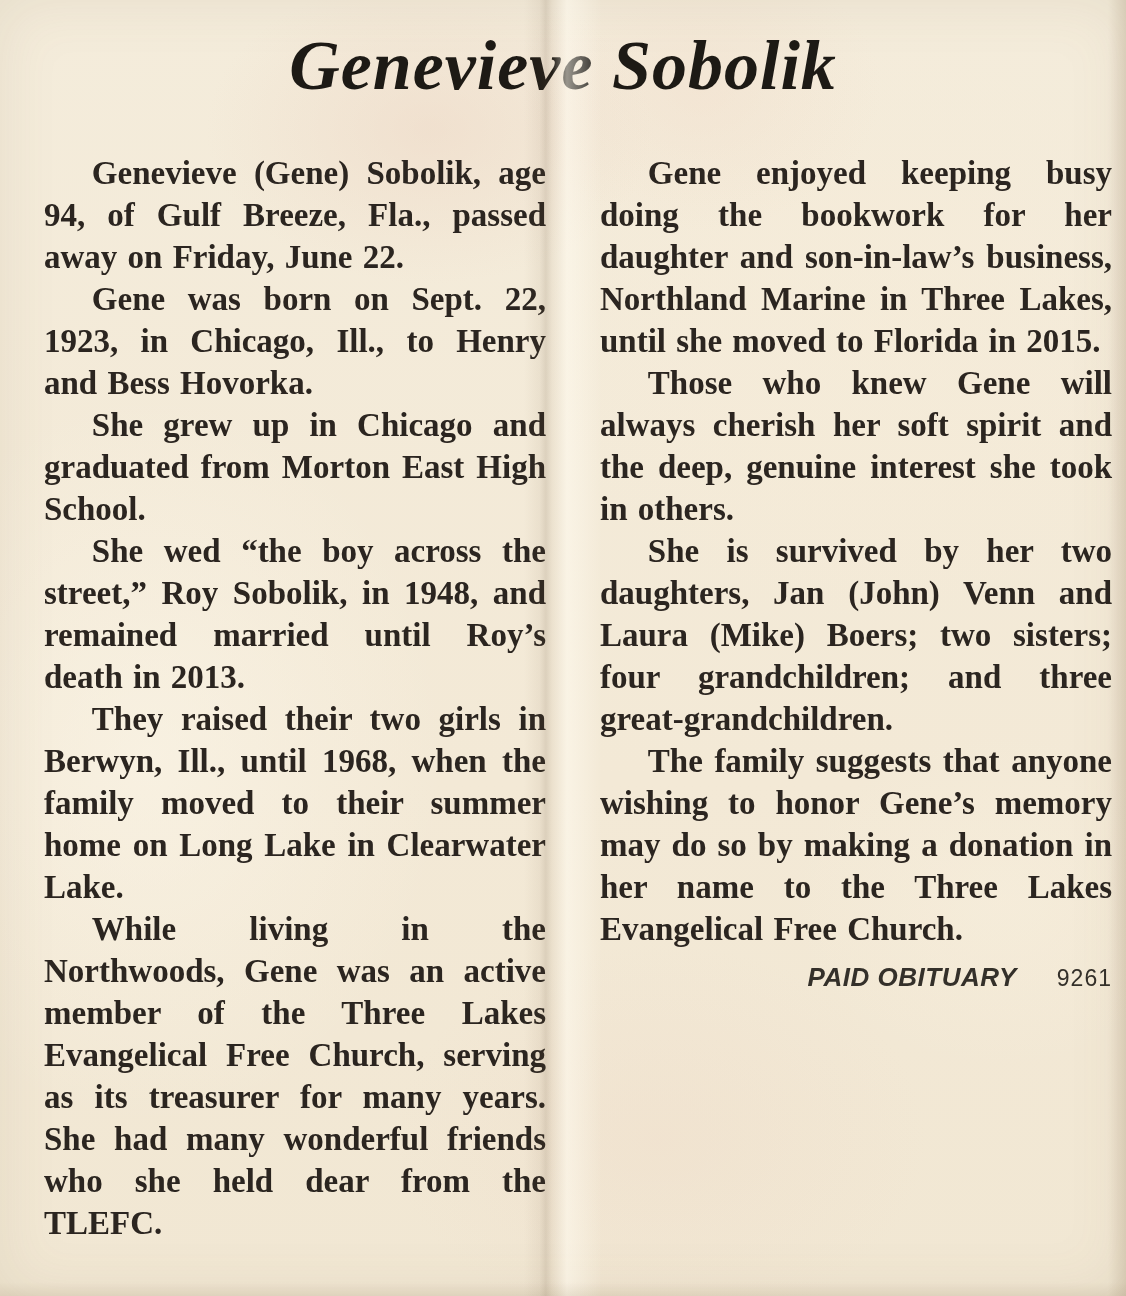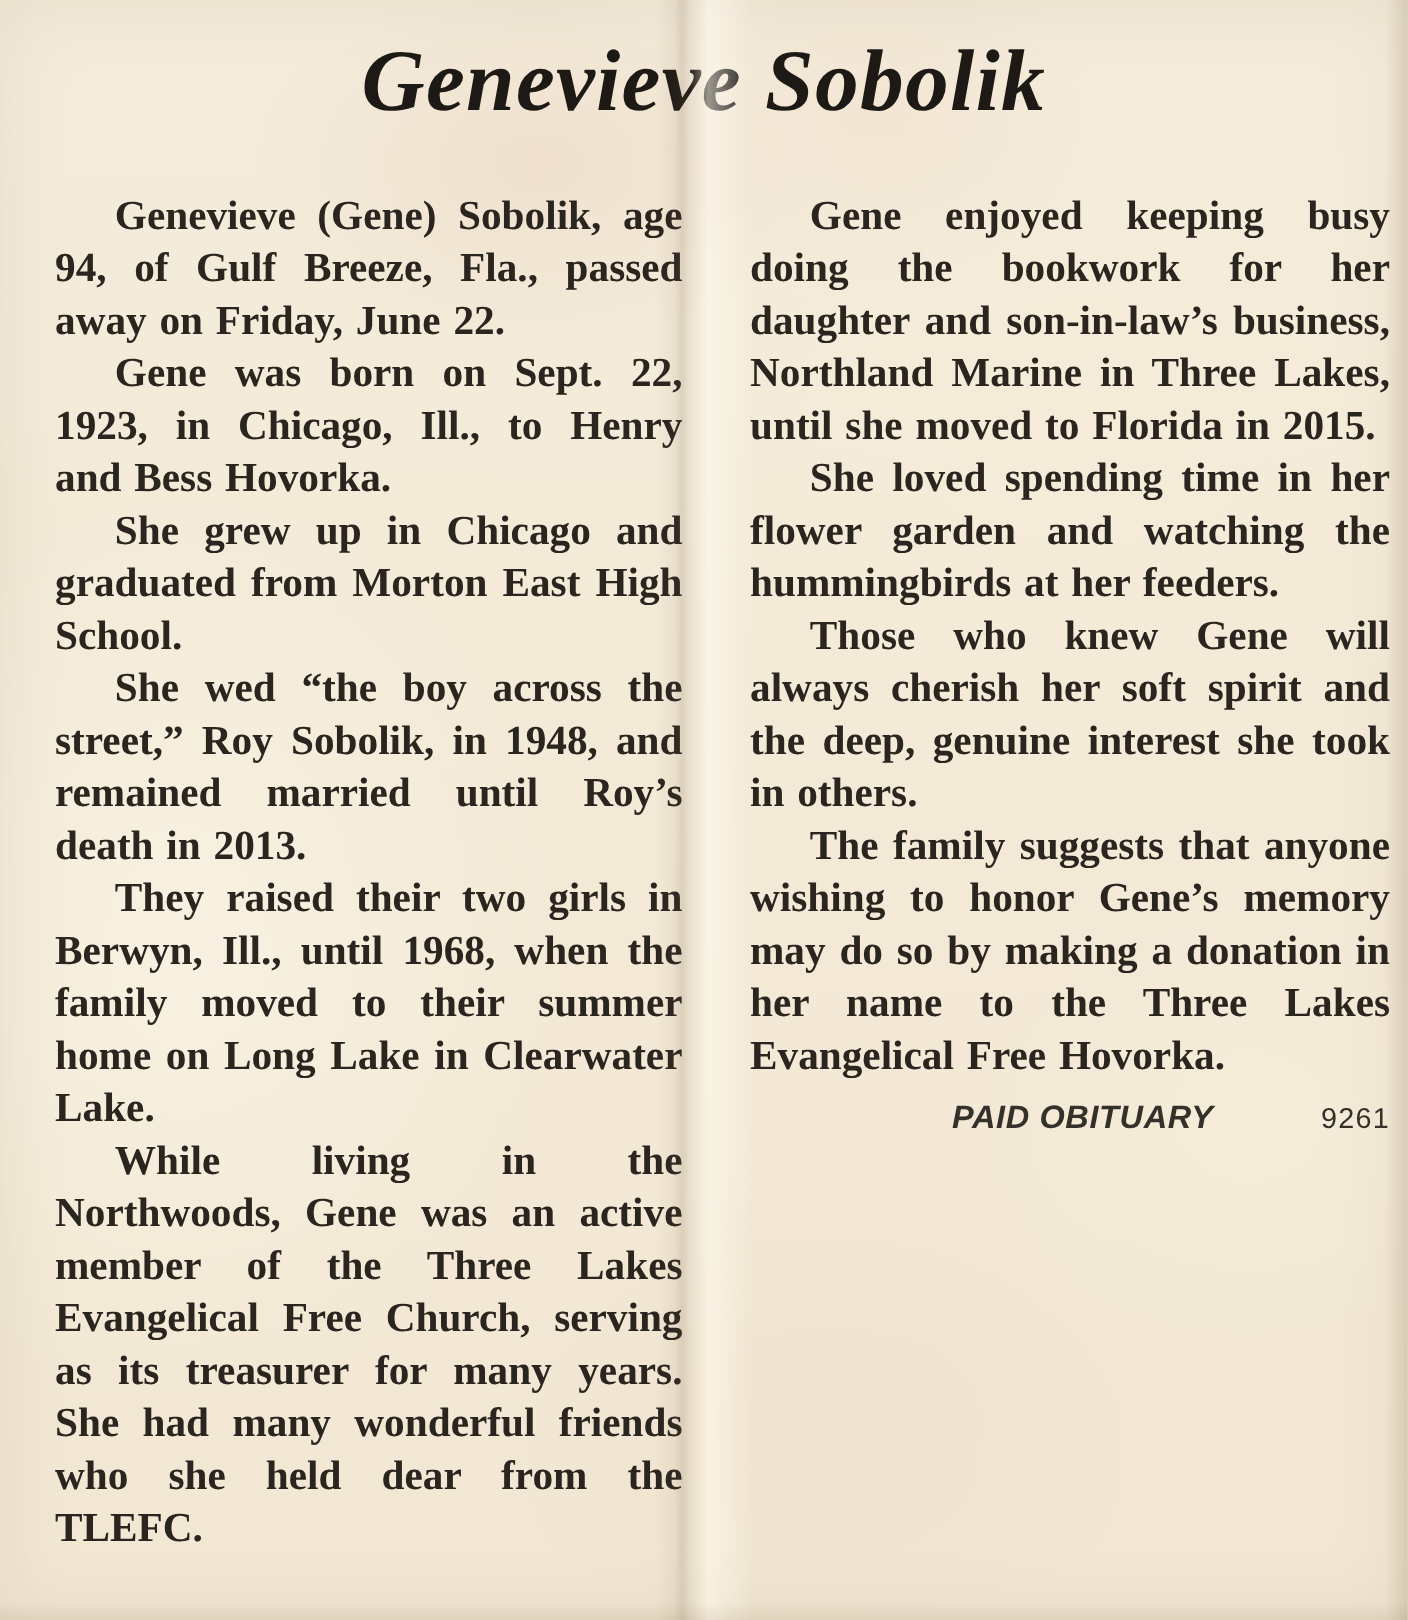--- a/index.html
+++ b/index.html
@@ -96,21 +96,21 @@
   .col p {
     margin: 0;
     padding: 0;
     text-indent: 1.45em;
     word-spacing: 0.06em;
   }
   .obit-footer {
     display: flex;
     justify-content: flex-end;
     align-items: baseline;
-    gap: 86px;
+    gap: 40px;
     margin-top: 6px;
     font-family: "Liberation Sans", sans-serif;
     text-align: left;
   }
   .paid-label {
     font-style: italic;
     font-weight: bold;
     font-size: 26px;
     letter-spacing: 0.5px;
     color: #34302a;
@@ -133,23 +133,23 @@
     <p>Genevieve (Gene) Sobolik, age 94, of Gulf Breeze, Fla., passed away on Friday, June 22.</p>
     <p>Gene was born on Sept. 22, 1923, in Chicago, Ill., to Henry and Bess Hovorka.</p>
     <p>She grew up in Chicago and graduated from Morton East High School.</p>
     <p>She wed “the boy across the street,” Roy Sobolik, in 1948, and remained married until Roy’s death in 2013.</p>
     <p>They raised their two girls in Berwyn, Ill., until 1968, when the family moved to their summer home on Long Lake in Clearwater Lake.</p>
     <p>While living in the Northwoods, Gene was an active member of the Three Lakes Evangelical Free Church, serving as its treasurer for many years. She had many wonderful friends who she held dear from the TLEFC.</p>
   </div>
 
   <div class="col col-right">
     <p>Gene enjoyed keeping busy doing the bookwork for her daughter and son-in-law’s business, Northland Marine in Three Lakes, until she moved to Florida in 2015.</p>
-    <p>She loved spending time in her flower garden and watching the hummingbirds at her feeders.</p>
     <p>Those who knew Gene will always cherish her soft spirit and the deep, genuine interest she took in others.</p>
-    <p>The family suggests that anyone wishing to honor Gene’s memory may do so by making a donation in her name to the Three Lakes Evangelical Free Hovorka.</p>
+    <p>She is survived by her two daughters, Jan (John) Venn and Laura (Mike) Boers; two sisters; four grandchildren; and three great-grandchildren.</p>
+    <p>The family suggests that anyone wishing to honor Gene’s memory may do so by making a donation in her name to the Three Lakes Evangelical Free Church.</p>
 
     <div class="obit-footer">
       <span class="paid-label">PAID OBITUARY</span>
       <span class="notice-number">9261</span>
     </div>
   </div>
 
   <div class="crease"></div>
   <div class="edge-shade-right"></div>
   <div class="edge-shade-bottom"></div>

